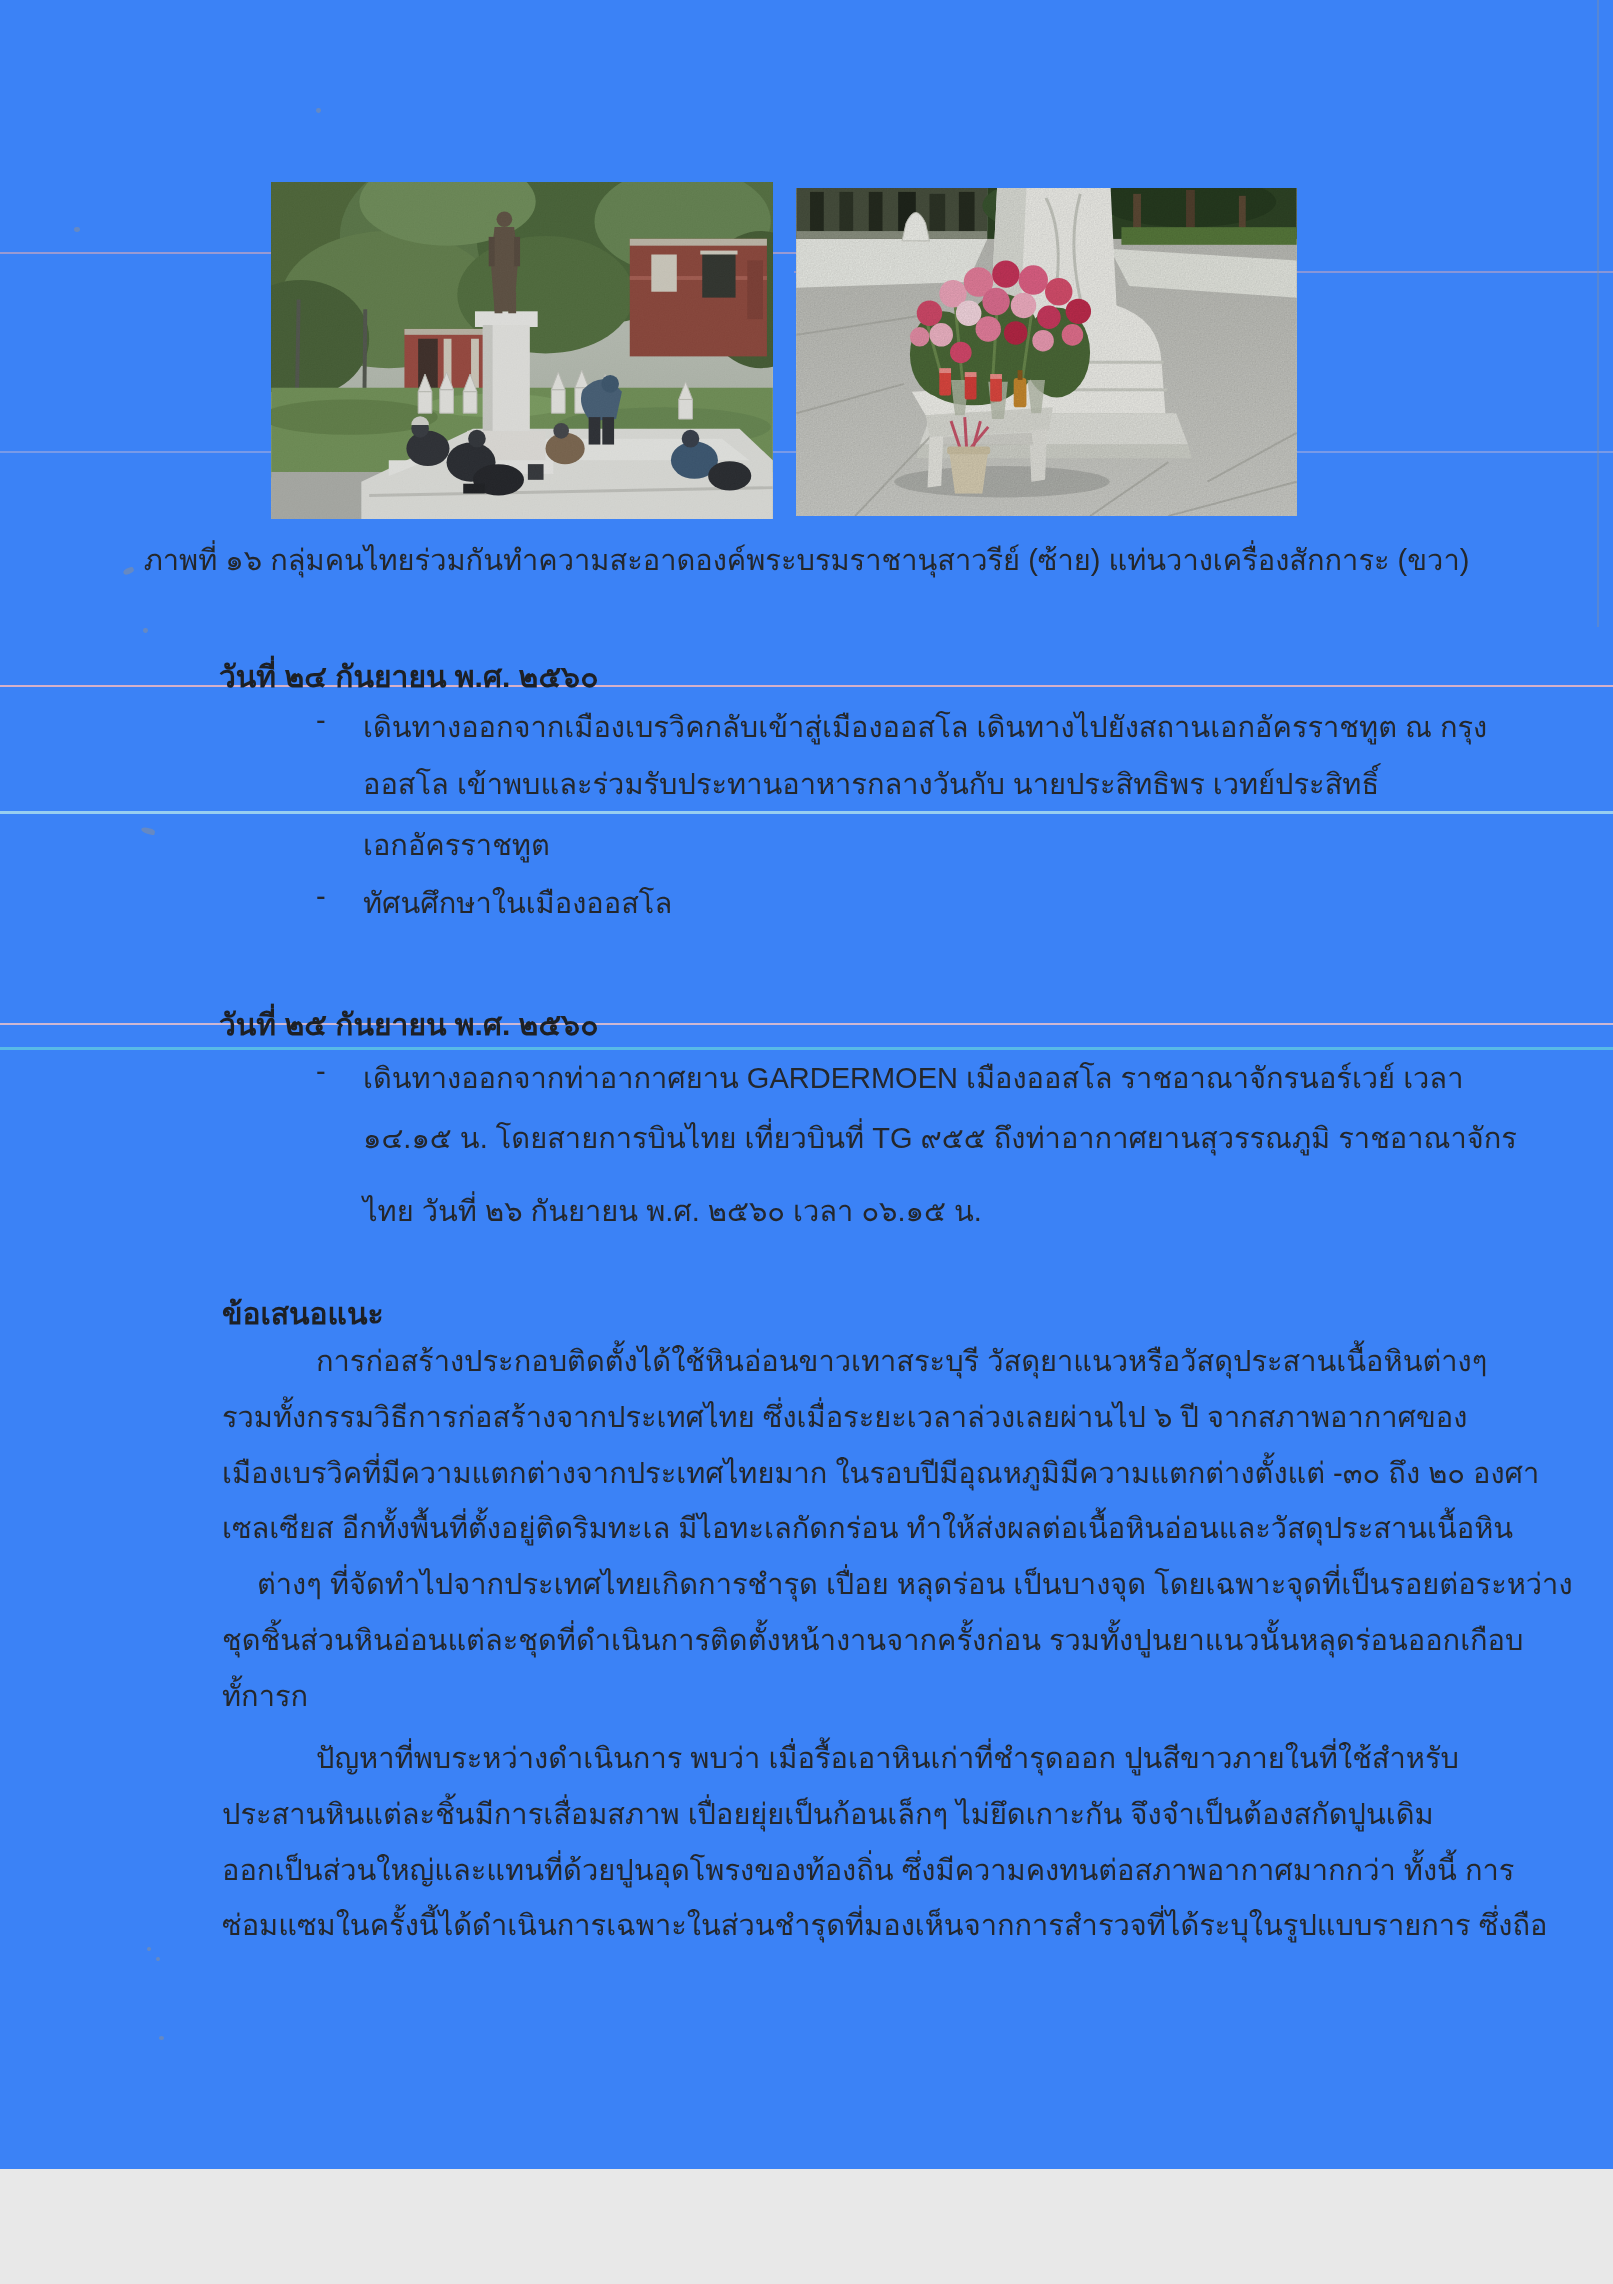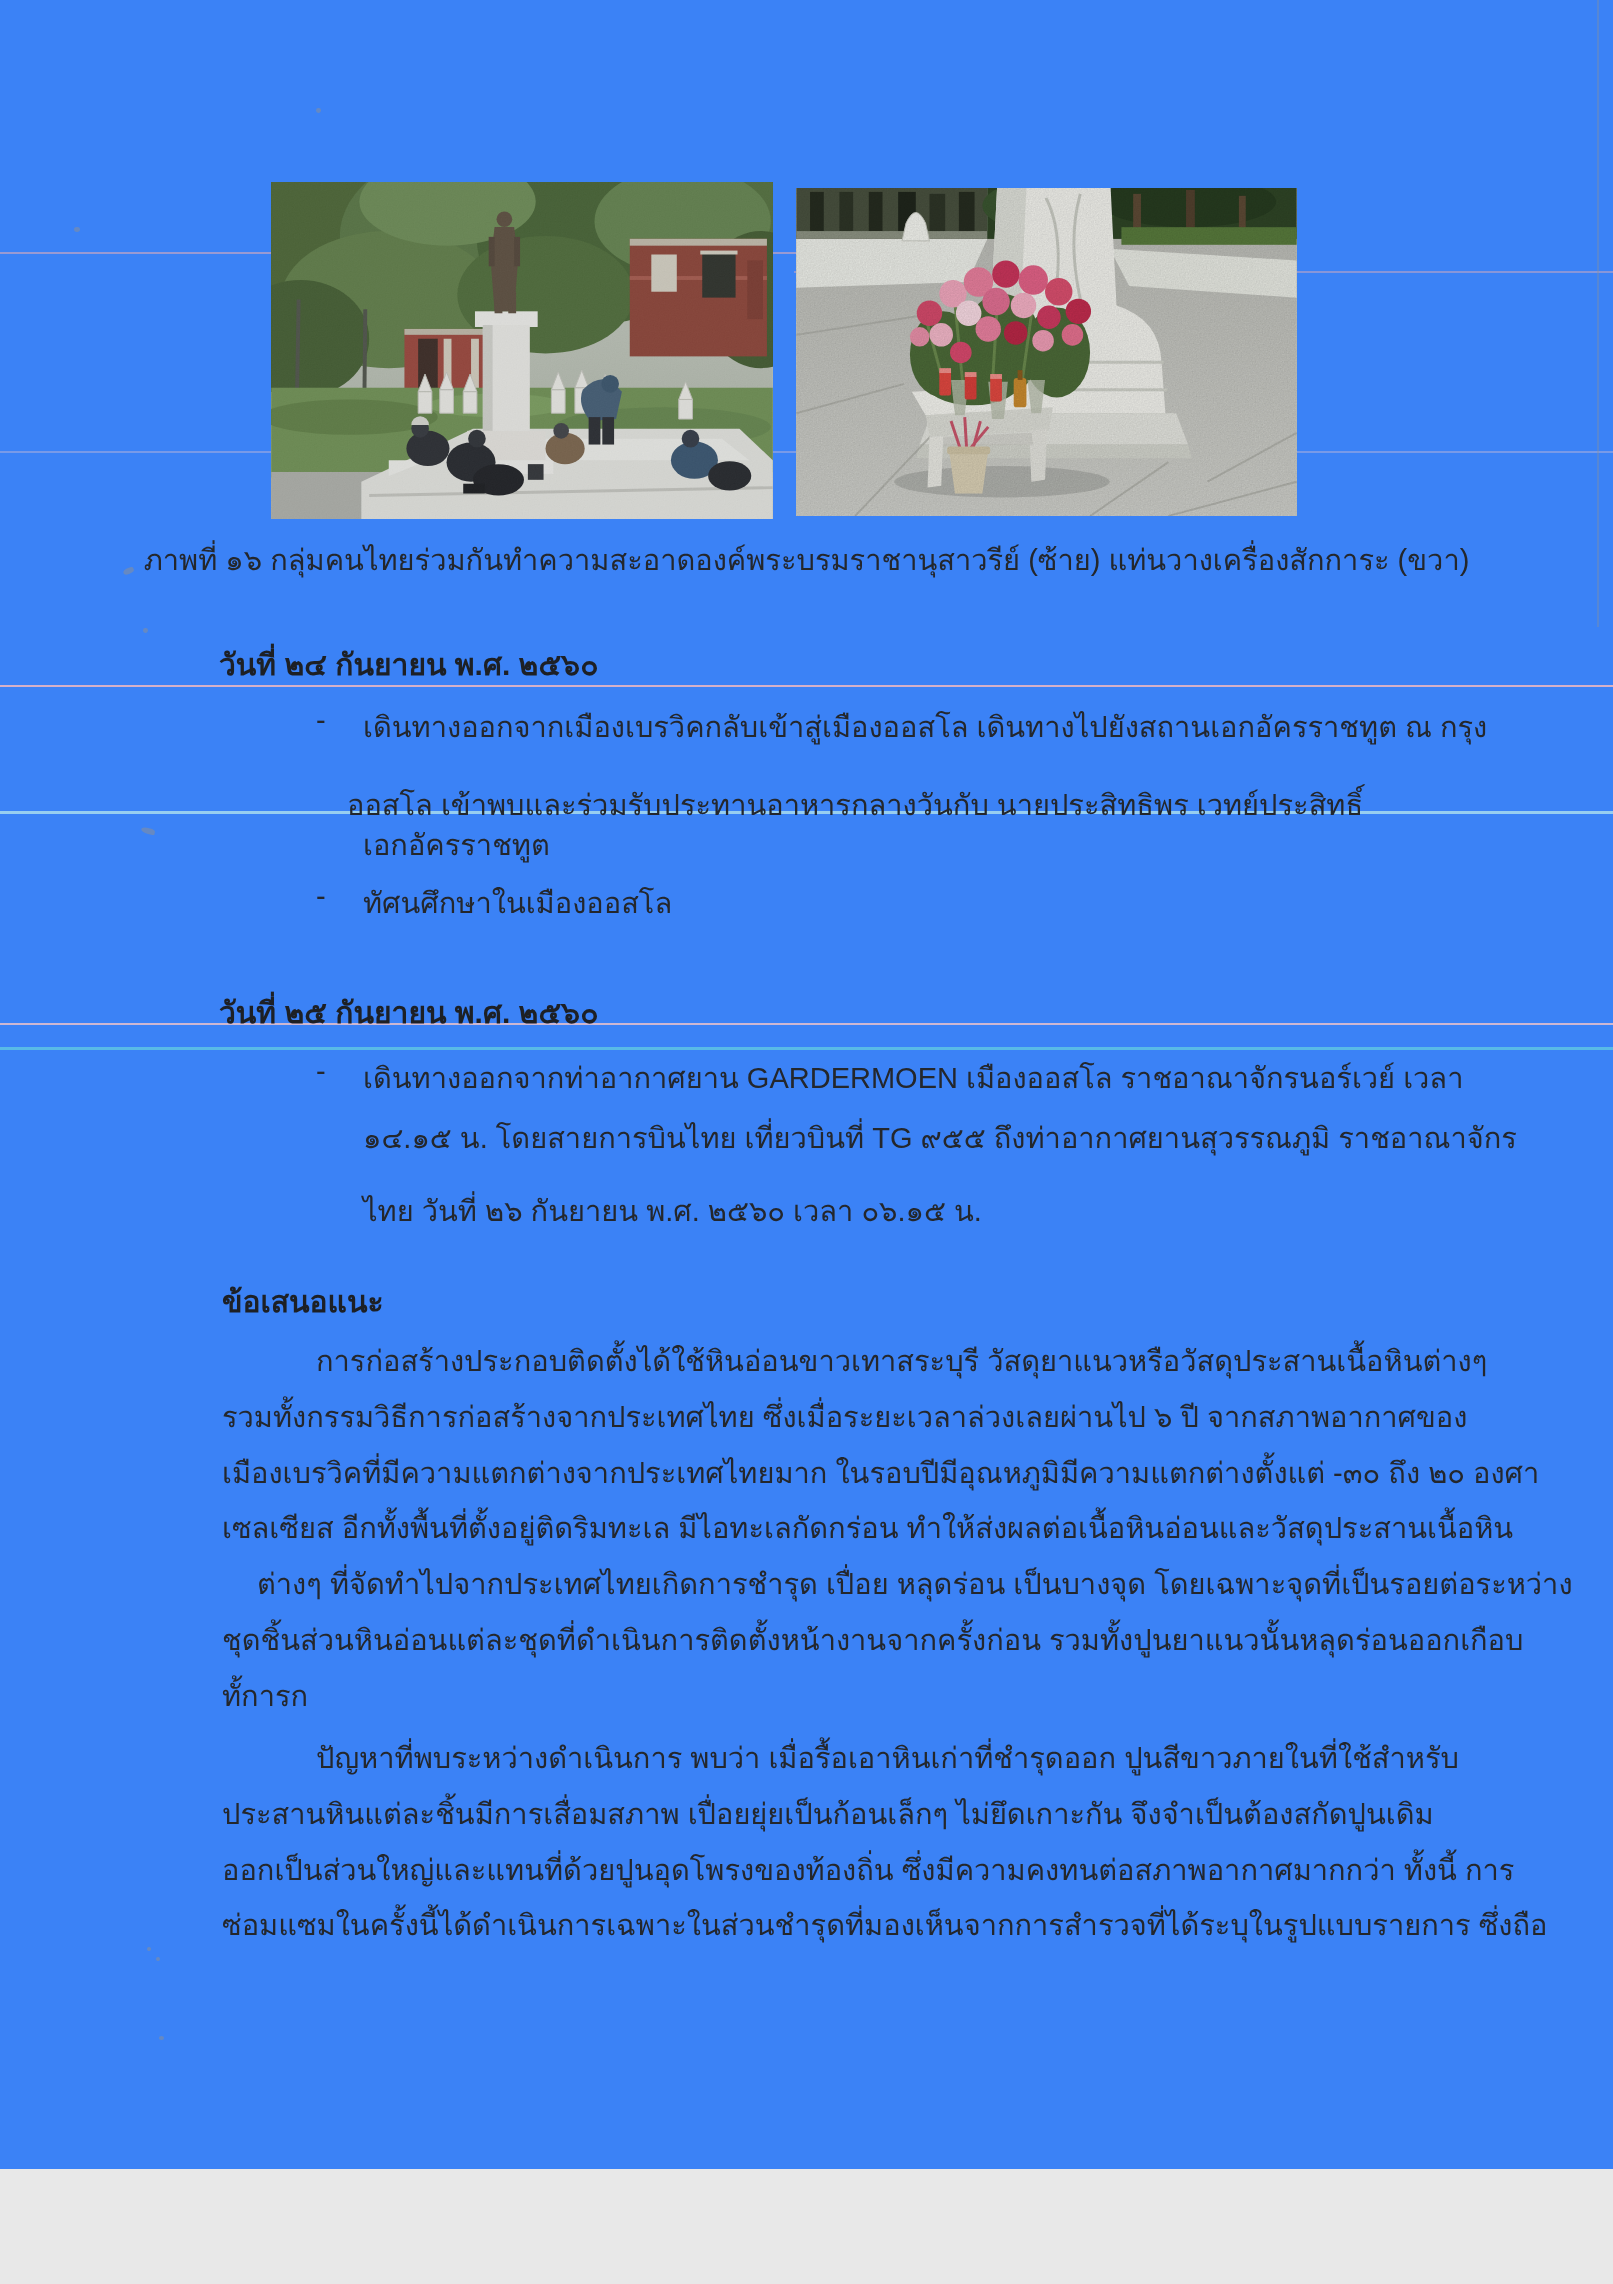--- a/index.html
+++ b/index.html
@@ -2,21 +2,21 @@
 <html><head>
 <meta charset="utf-8">
 <style>
   html,body{margin:0;padding:0;background:#e8e8e8;}
   .page{
     position:relative;width:1613px;height:2169px;background:#3b82f6;
     font-family:"Liberation Sans", sans-serif;color:#23262b;overflow:hidden;
   }
   .abs{position:absolute;}
   .txt{position:absolute;white-space:nowrap;font-size:29px;line-height:39px;color:#24272c;}
-  .bold{font-weight:bold;font-size:30px;color:#1d2025;}
+  .bold{font-weight:bold;font-size:30px;color:#1d2025;margin-top:12px;}
   .caption{left:0;width:1613px;text-align:center;}
   .dash{position:absolute;font-size:29px;color:#24272c;}
   .scanline{position:absolute;left:0;width:1613px;}
   .speck{position:absolute;background:#8b9097;border-radius:50%;opacity:.55;}
   .photo{position:absolute;overflow:hidden;background:#c9cec6;}
   .photo svg{display:block;}
 </style>
 </head>
 <body>
 
@@ -291,21 +291,21 @@
       </g>
       <rect width="511" height="335" filter="url(#grain2)" opacity=".22" fill="#888"></rect>
     </svg>
   </div>
 
   <div class="txt caption" style="top:541px;">ภาพที่ ๑๖ กลุ่มคนไทยร่วมกันทำความสะอาดองค์พระบรมราชานุสาวรีย์ (ซ้าย) แท่นวางเครื่องสักการะ (ขวา)</div>
 
   <div class="txt bold" style="left:219px;top:645px;">วันที่ ๒๔ กันยายน พ.ศ. ๒๕๖๐</div>
   <span class="dash" style="left:316px;top:704px;">-</span>
   <div class="txt" style="left:363px;top:708px;">เดินทางออกจากเมืองเบรวิคกลับเข้าสู่เมืองออสโล เดินทางไปยังสถานเอกอัครราชทูต ณ กรุง</div>
-  <div class="txt" style="left:347px;top:765px;margin-top:21px;">ออสโล เข้าพบและร่วมรับประทานอาหารกลางวันกับ นายประสิทธิพร เวทย์ประสิทธิ์</div>
+  <div class="txt" style="left:363px;top:765px;">ออสโล เข้าพบและร่วมรับประทานอาหารกลางวันกับ นายประสิทธิพร เวทย์ประสิทธิ์</div>
   <div class="txt" style="left:363px;top:826px;">เอกอัครราชทูต</div>
   <span class="dash" style="left:316px;top:880px;">-</span>
   <div class="txt" style="left:363px;top:884px;">ทัศนศึกษาในเมืองออสโล</div>
 
   <div class="txt bold" style="left:219px;top:993px;">วันที่ ๒๕ กันยายน พ.ศ. ๒๕๖๐</div>
   <span class="dash" style="left:316px;top:1055px;">-</span>
   <div class="txt" style="left:363px;top:1059px;">เดินทางออกจากท่าอากาศยาน GARDERMOEN เมืองออสโล ราชอาณาจักรนอร์เวย์ เวลา</div>
   <div class="txt" style="left:363px;top:1119px;">๑๔.๑๕ น. โดยสายการบินไทย เที่ยวบินที่ TG ๙๕๕  ถึงท่าอากาศยานสุวรรณภูมิ ราชอาณาจักร</div>
   <div class="txt" style="left:363px;top:1192px;">ไทย วันที่ ๒๖ กันยายน พ.ศ. ๒๕๖๐ เวลา ๐๖.๑๕ น.</div>
 

